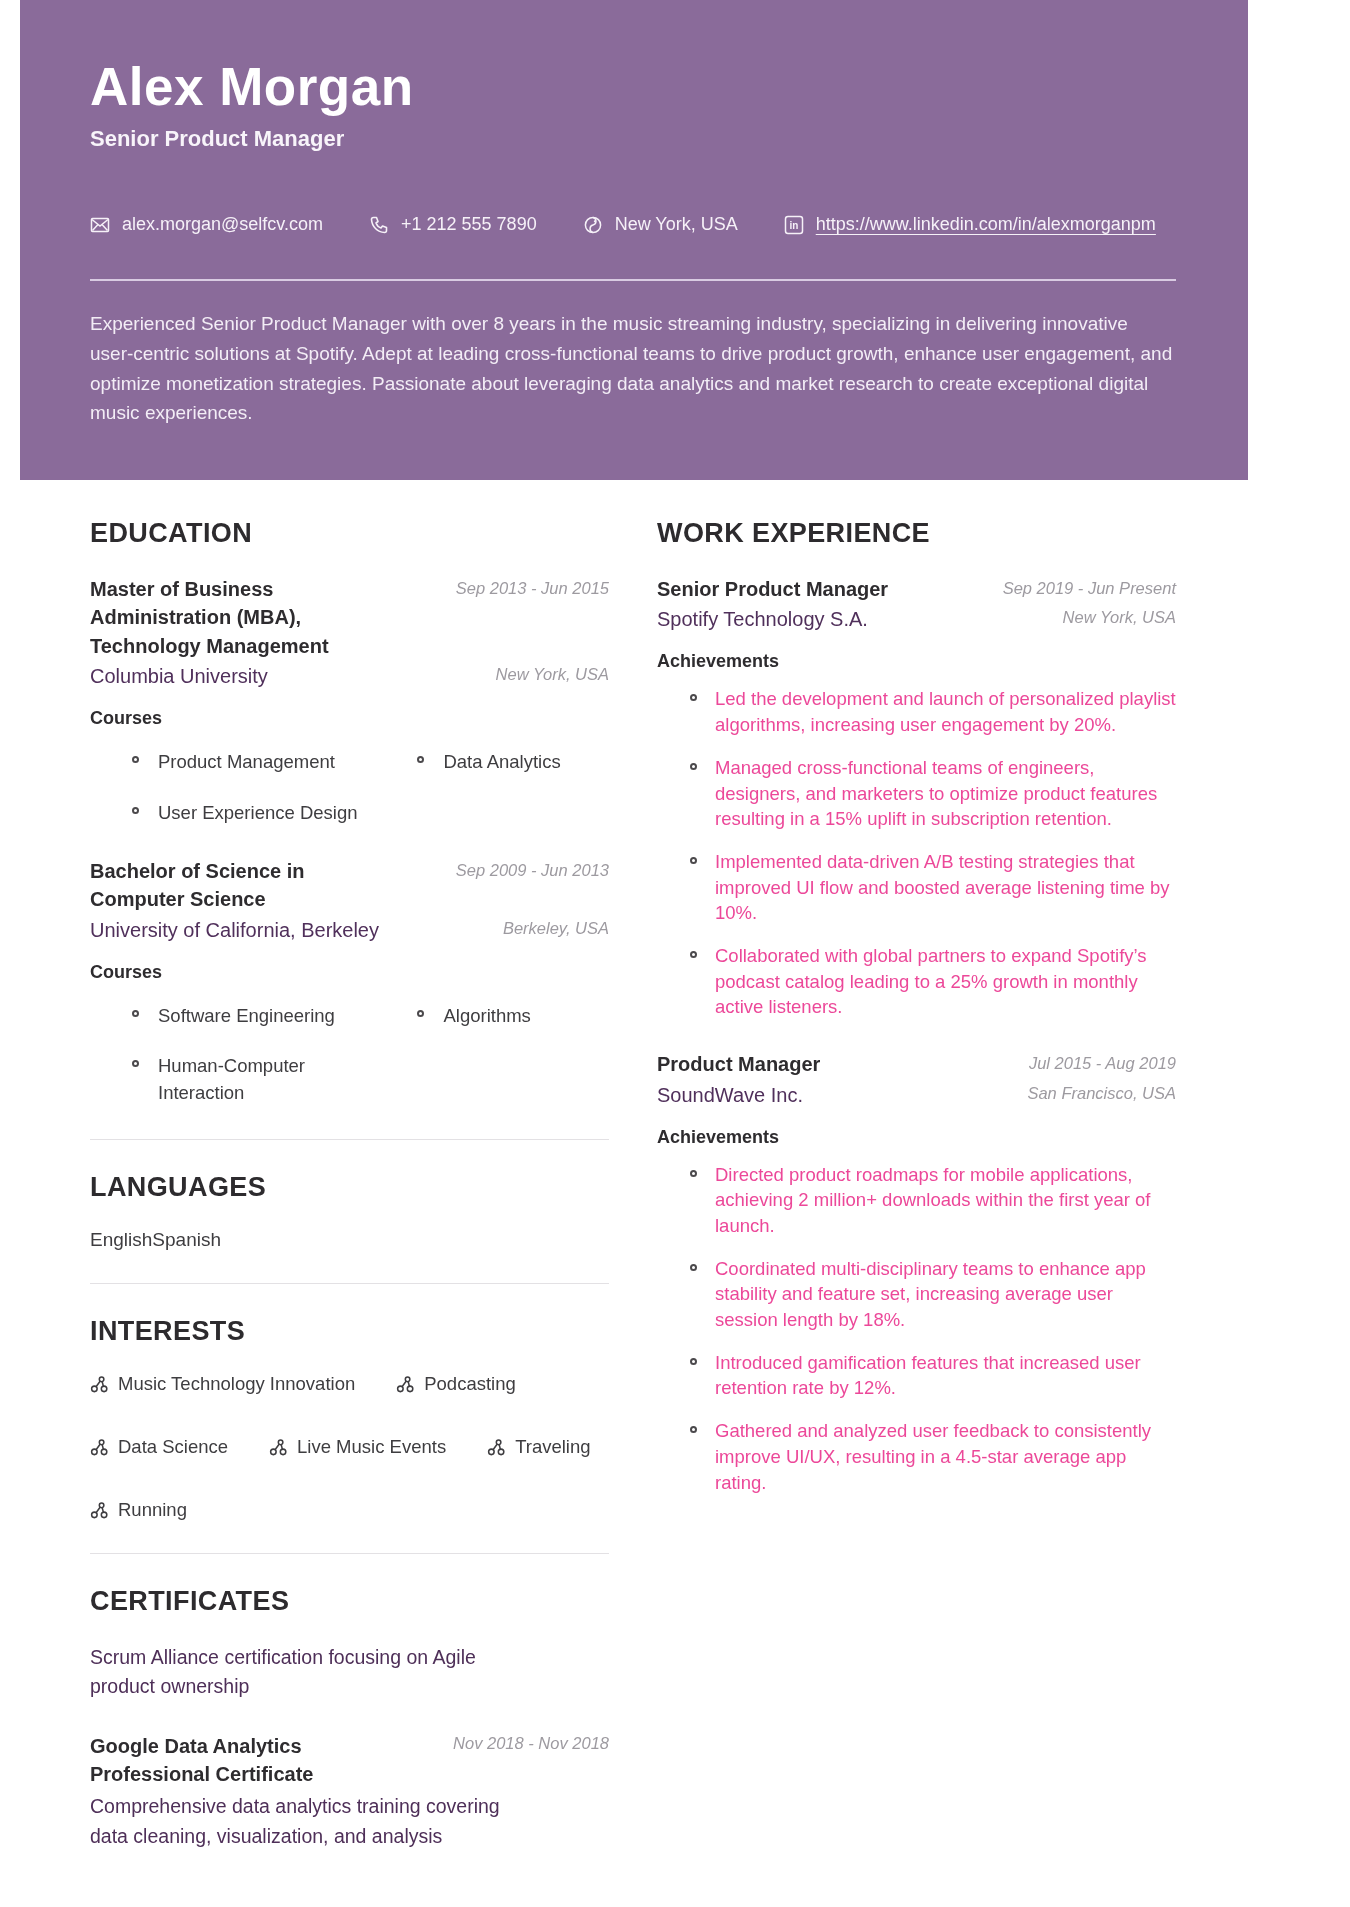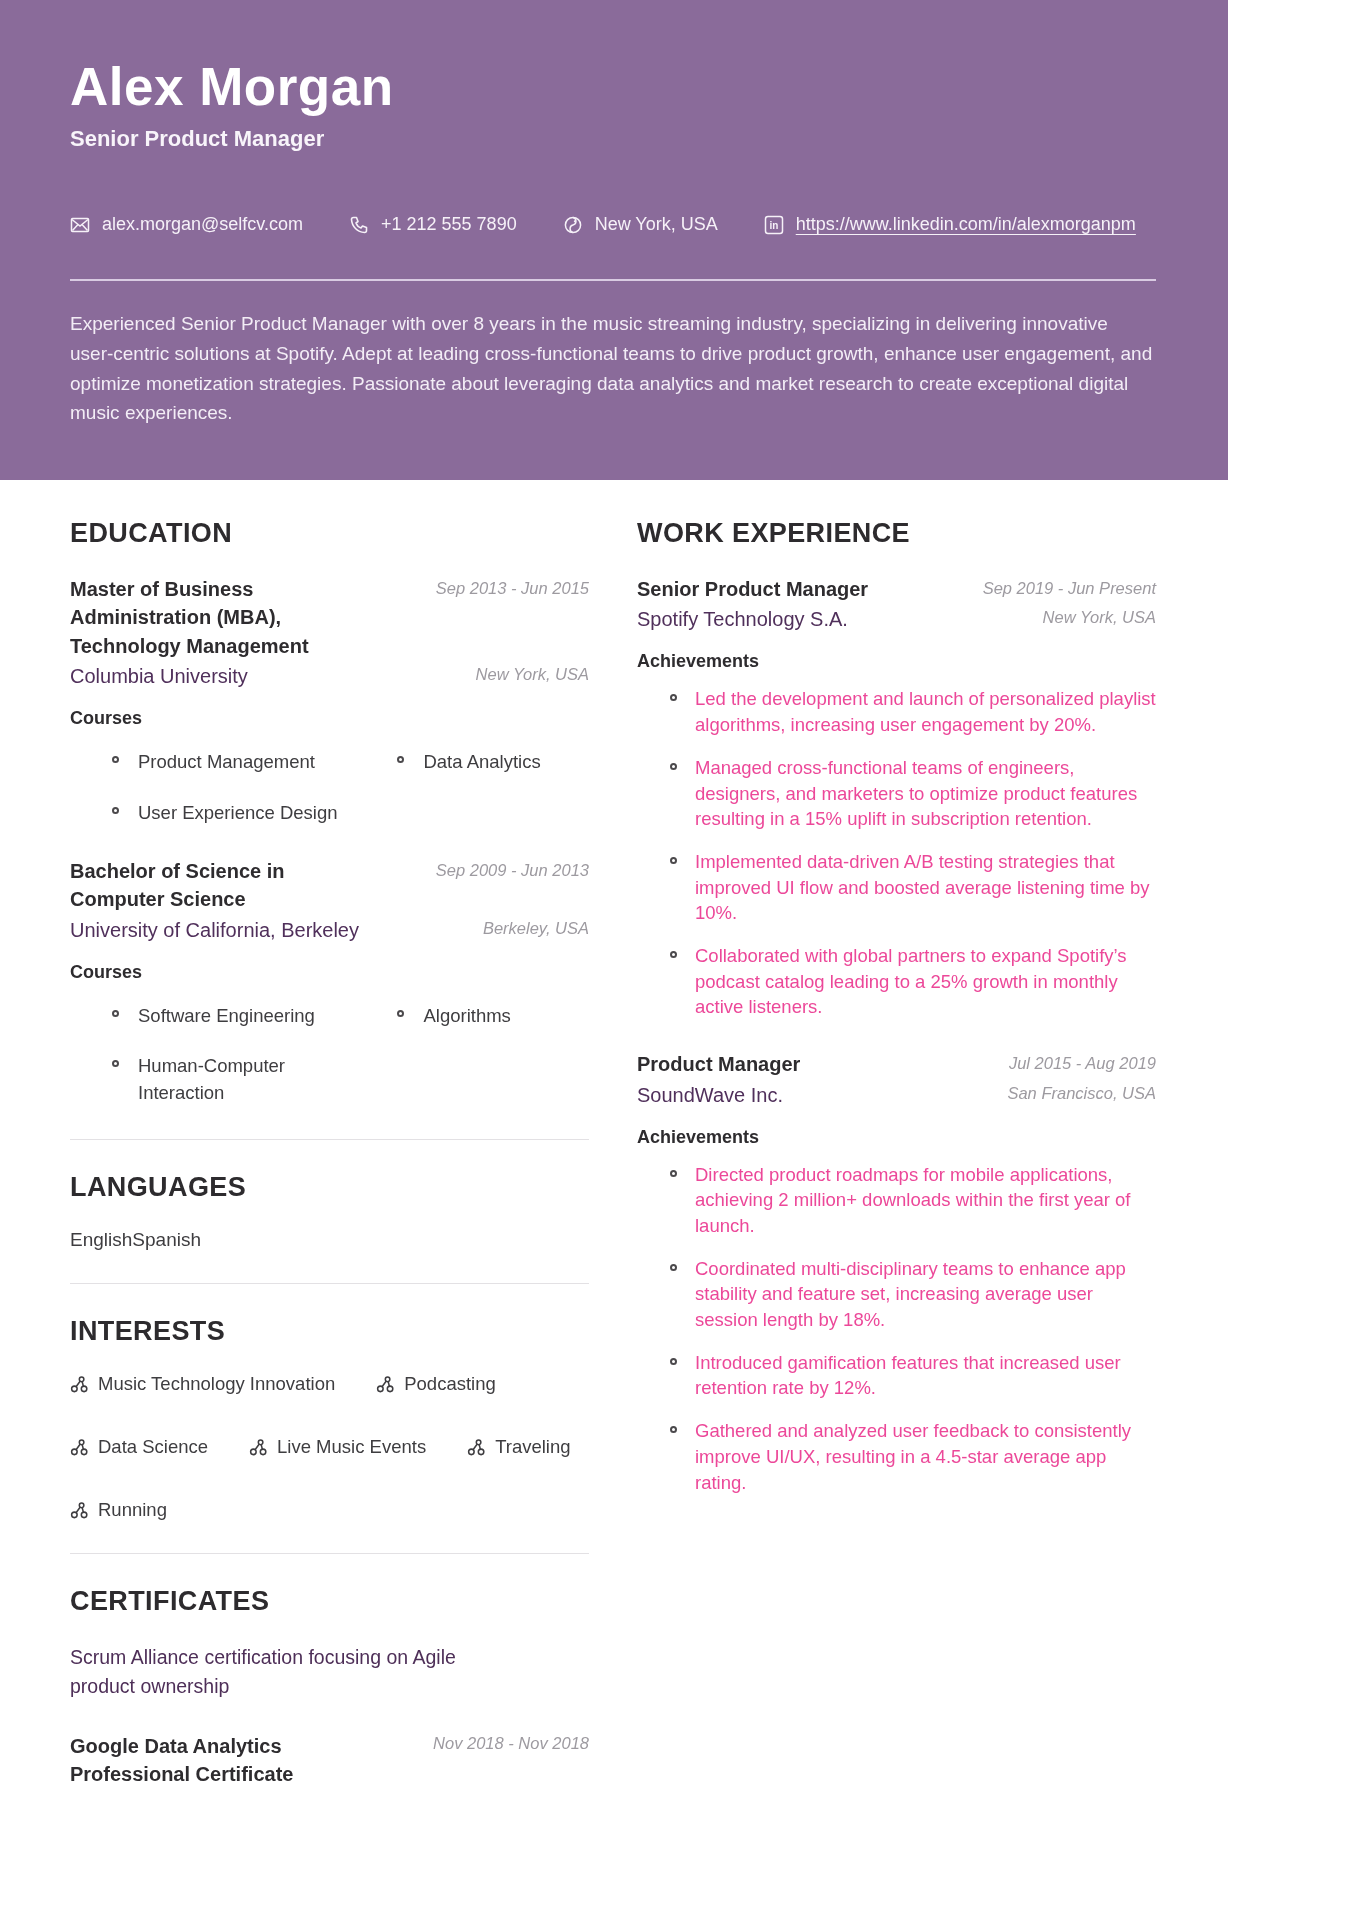--- a/index.html
+++ b/index.html
@@ -1,18 +1,18 @@
 <!DOCTYPE html>
 <html><head>
 <meta charset="utf-8">
 <style>
   * { box-sizing: border-box; }
   html, body { margin: 0; padding: 0; background: #ffffff; }
   body { font-family: "Liberation Sans", sans-serif; }
-  .page { width: 1228px; height: 1907px; background: #ffffff; overflow: hidden; }
+  .page { width: 1228px; height: 1907px; background: #ffffff; overflow: hidden; margin-left: 20px; }
 
   
   .hdr { background: #8a6b9a; color: #f6f1f8; height: 480px; padding: 58px 72px 0 70px; }
   .name { margin: 0; font-size: 53px; font-weight: 800; letter-spacing: .5px; color: #ffffff; line-height: 1.1; }
   .job-title { margin-top: 10px; font-size: 22px; font-weight: 700; color: #f8f4fa; }
   .contacts { display: flex; align-items: flex-end; gap: 46px; margin-top: 62px; font-size: 18px; }
   .contact { display: flex; align-items: center; gap: 12px; white-space: nowrap; }
   .contact svg { display: block; }
   .contact a { color: #f6f1f8; text-decoration: underline; text-underline-offset: 4px; }
   .hdr-divider { border: none; border-top: 2px solid #d9cbe2; margin: 44px 0 0; }
@@ -260,20 +260,21 @@
 
       <div class="entry">
         <div class="entry-row">
           <div class="entry-main">
             <h3 class="entry-title">Google Data Analytics Professional Certificate</h3>
           </div>
           <div class="entry-meta cert-meta">
             <span>Nov 2018 - Nov 2018</span>
           </div>
         </div>
+        <div class="cert-desc">Comprehensive data analytics training covering data cleaning, visualization, and analysis</div>
       </div>
 
     </section>
 
     <section class="col">
 
       <h2 class="sec-heading">WORK EXPERIENCE</h2>
 
       <div class="entry">
         <div class="entry-row">

